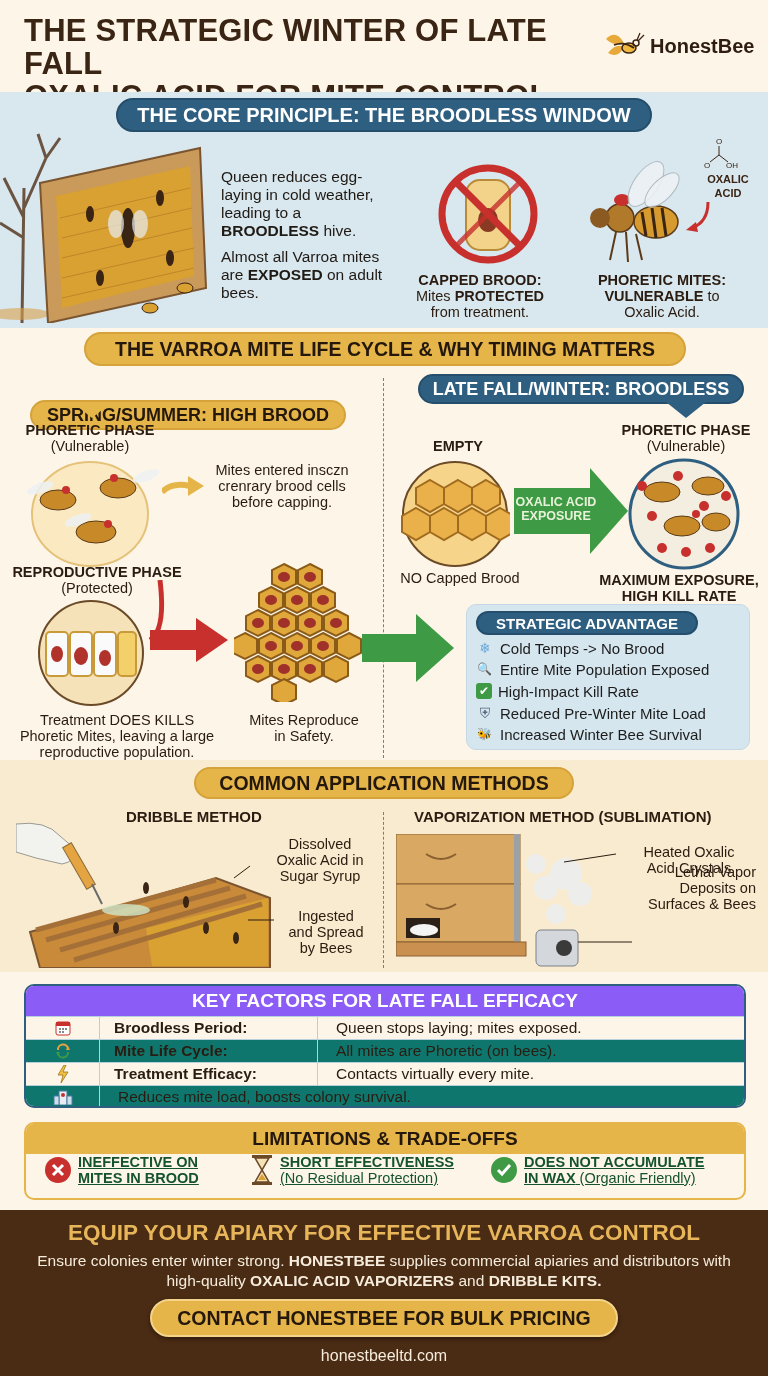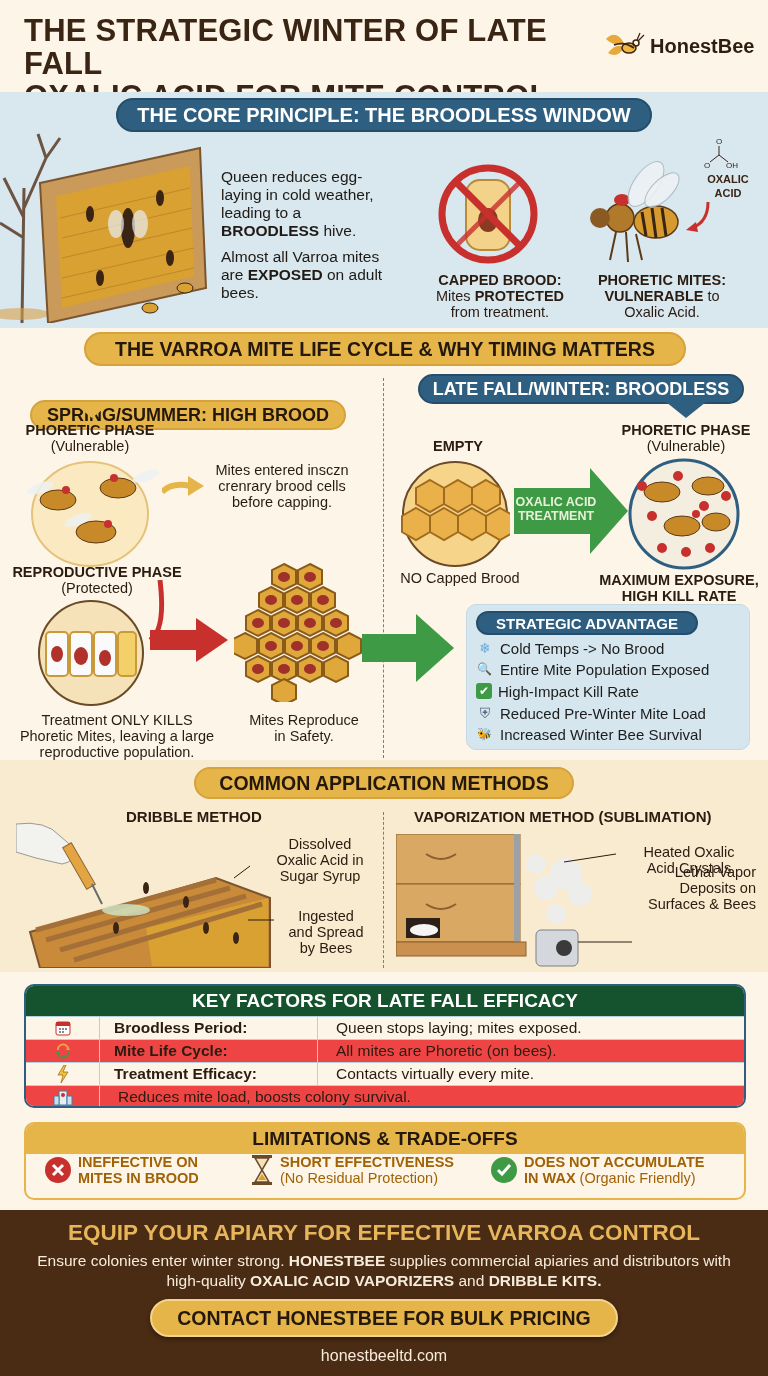--- a/index.html
+++ b/index.html
@@ -20,21 +20,21 @@
   #core { left: 0; top: 92px; width: 768px; height: 236px; background: #d9e7ef; }
   .pill { position: absolute; border-radius: 22px; font-weight: 700; text-align: center; white-space: nowrap; }
   .pill-blue { background: #2f5f80; color: #fff; border: 2px solid #244e6b; }
   .pill-gold { background: #e5b54a; color: #24170c; border: 2px solid #d6a23a; }
   #core-pill { left: 116px; top: 6px; width: 536px; height: 34px; font-size: 20px; line-height: 30px; }
 
   .illus { position: absolute; }
 
   #core-text1 { left: 221px; top: 76px; width: 180px; font-size: 15.5px; line-height: 18px; color: #1f1a14; }
   #core-text2 { left: 221px; top: 156px; width: 180px; font-size: 15.5px; line-height: 18px; color: #1f1a14; }
-  #capped-cap { left: 420px; top: 272px; width: 160px; font-size: 14.5px; line-height: 16px; }
+  #capped-cap { left: 400px; top: 272px; width: 160px; font-size: 14.5px; line-height: 16px; }
   #phoretic-cap { left: 582px; top: 272px; width: 160px; font-size: 14.5px; line-height: 16px; }
   #oxalic-label { left: 692px; top: 172px; width: 72px; font-size: 11px; line-height: 14px; font-weight: 700; color: #3a2414; }
 
   
   #cycle { left: 0; top: 328px; width: 768px; height: 432px; background: #fdf6e8; }
   #cycle-pill { left: 84px; top: 332px; width: 602px; height: 34px; font-size: 19.5px; line-height: 30px; }
   #spring-pill { left: 30px; top: 374px; width: 316px; height: 30px; font-size: 18px; line-height: 26px; margin-top: 26px; }
   #fall-pill { left: 418px; top: 374px; width: 326px; height: 30px; font-size: 18px; line-height: 26px; }
   #divider1 { left: 383px; top: 378px; width: 0; height: 380px; border-left: 1.5px dashed #8a7a68; }
 
@@ -47,32 +47,32 @@
   .adv-icon { width: 18px; height: 18px; display: inline-flex; align-items: center; justify-content: center; font-size: 14px; }
 
   
   #methods { left: 0; top: 760px; width: 768px; height: 212px; background: #f8ebcf; }
   #methods-pill { left: 194px; top: 767px; width: 380px; height: 32px; font-size: 19.5px; line-height: 28px; }
   #divider2 { left: 383px; top: 812px; width: 0; height: 156px; border-left: 1.5px dashed #8a7a68; }
   .mh { position: absolute; font-weight: 700; font-size: 15px; color: #2a1c10; white-space: nowrap; }
 
   
   #factors { left: 24px; top: 984px; width: 722px; height: 124px; border: 2px solid #2f5f80; border-radius: 10px; overflow: hidden; background: #fdf6e8; }
-  #factors-head { height: 30px; background: #14532d; color: #fff; font-size: 19px; font-weight: 700; text-align: center; line-height: 30px; }
+  #factors-head { height: 30px; background: #8b5cf6; color: #fff; font-size: 19px; font-weight: 700; text-align: center; line-height: 30px; }
   .frow { display: flex; height: 23px; border-top: 1px solid #b8cfdc; align-items: center; font-size: 15.5px; }
-  .frow.alt { background: #ef4444; }
+  .frow.alt { background: #0f766e; }
   .fcell-icon { width: 74px; height: 100%; display: flex; align-items: center; justify-content: center; border-right: 1px solid #b8cfdc; }
   .fcell-k { width: 218px; height: 100%; padding-left: 14px; font-weight: 700; display: flex; align-items: center; border-right: 1px solid #b8cfdc; }
   .fcell-v { flex: 1; padding-left: 18px; display: flex; align-items: center; }
 
   
   #limits { left: 24px; top: 1122px; width: 722px; height: 78px; border: 2px solid #e5b54a; border-radius: 10px; overflow: hidden; background: #fdf6e8; }
   #limits-head { height: 30px; background: #e5b54a; color: #24170c; font-size: 19px; font-weight: 700; text-align: center; line-height: 30px; }
   .lim { position: absolute; top: 1154px; display: flex; align-items: center; gap: 6px; }
-  .lim-text { font-size: 14.5px; line-height: 16px; color: #a16207; }
+  .lim-text { font-size: 14.5px; line-height: 16px; color: #14532d; text-decoration: underline; }
 
   
   #footer { left: 0; top: 1210px; width: 768px; height: 166px; background: #4a2b14; }
   #cta-title { left: 0; top: 1220px; width: 768px; font-size: 22.5px; font-weight: 700; color: #e7b65a; text-align: center; }
   #cta-body { left: 30px; top: 1251px; width: 708px; font-size: 15.5px; line-height: 20px; color: #f6ecdc; text-align: center; }
   #cta-button { left: 150px; top: 1299px; width: 468px; height: 38px; border-radius: 20px; background: #e5b54a; border: 2px solid #f3d48a; color: #24170c; font-size: 19.5px; font-weight: 700; line-height: 34px; text-align: center; box-shadow: 0 2px 4px rgba(0,0,0,0.4); }
   #cta-url { left: 0; top: 1347px; width: 768px; text-align: center; font-size: 16px; color: #f6ecdc; }
 </style>
 </head>
 <body>
@@ -274,21 +274,21 @@
     <ellipse cx="24" cy="109" rx="6" ry="5"></ellipse>
       <ellipse cx="50" cy="109" rx="6" ry="5"></ellipse>
       <ellipse cx="76" cy="109" rx="6" ry="5"></ellipse>
   </g>
 </svg>
 <svg class="illus" style="left:362px;top:614px" width="92" height="68" viewBox="0 0 92 68">
   <rect x="0" y="20" width="58" height="28" fill="#3e9a44"></rect>
   <polygon points="54,0 92,34 54,68" fill="#3e9a44"></polygon>
 </svg>
 <div class="lbl" style="left:4px;top:712px;width:226px;">
-  <div>Treatment ONLY KILLS</div>
+  <div>Treatment DOES KILLS</div>
   <div>Phoretic Mites, leaving a large</div>
   <div>reproductive population.</div>
 </div>
 <div class="lbl" style="left:234px;top:712px;width:140px;">
   <div>Mites Reproduce</div>
   <div>in Safety.</div>
 </div>
 
 <div class="lbl b" style="left:398px;top:438px;width:120px;">EMPTY</div>
 <svg class="illus" style="left:400px;top:458px" width="110" height="110" viewBox="0 0 110 110">
@@ -303,21 +303,21 @@
       <polygon points="100,50 114,58 114,74 100,82 86,74 86,58"></polygon>
   </g>
 </svg>
 <div class="lbl" style="left:392px;top:570px;width:136px;">NO Capped Brood</div>
 <svg class="illus" style="left:514px;top:468px" width="114" height="86" viewBox="0 0 114 86">
   <rect x="0" y="20" width="80" height="46" fill="#3e9a44"></rect>
   <polygon points="76,0 114,43 76,86" fill="#3e9a44"></polygon>
 </svg>
 <div class="lbl b" style="left:514px;top:495px;width:84px;color:#e7f2d8;font-size:12.5px;line-height:14px;">
   <div>OXALIC ACID</div>
-  <div>TREATMENT</div>
+  <div>EXPOSURE</div>
 </div>
 <div class="lbl" style="left:604px;top:422px;width:164px;">
   <div class="b">PHORETIC PHASE</div>
   <div>(Vulnerable)</div>
 </div>
 <svg class="illus" style="left:622px;top:456px" width="124" height="114" viewBox="0 0 124 114">
   <ellipse cx="62" cy="58" rx="54" ry="54" fill="#f4eee0" stroke="#2f5f80" stroke-width="3"></ellipse>
   <g fill="#c88a28" stroke="#5a3a18">
     <ellipse cx="40" cy="36" rx="18" ry="10"></ellipse>
       <ellipse cx="86" cy="30" rx="16" ry="9"></ellipse>

